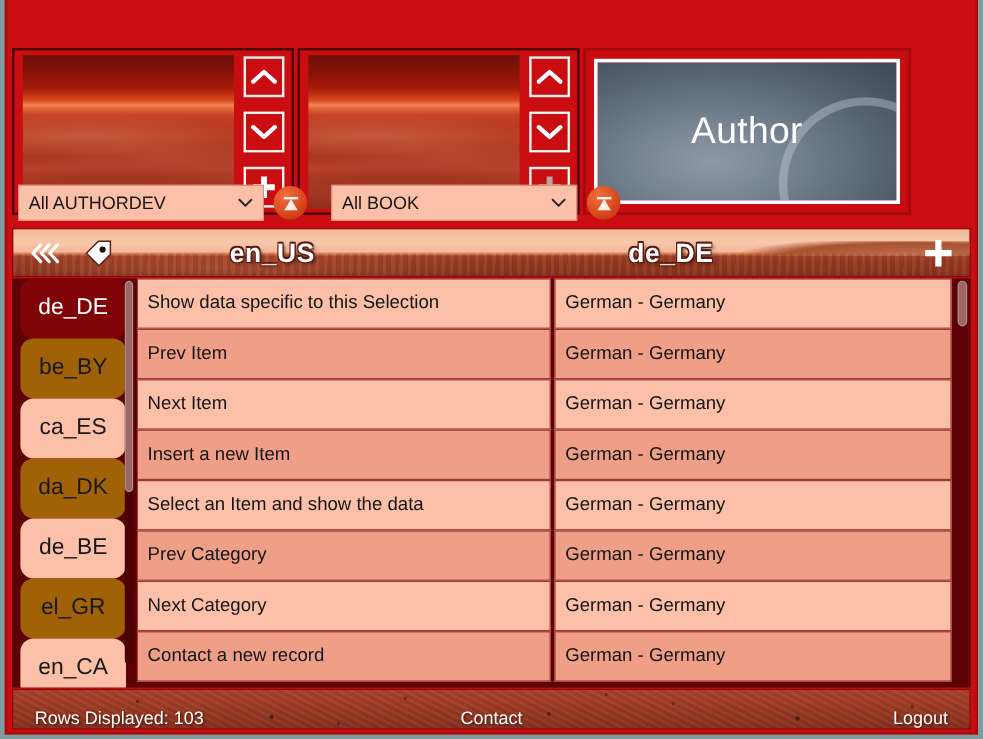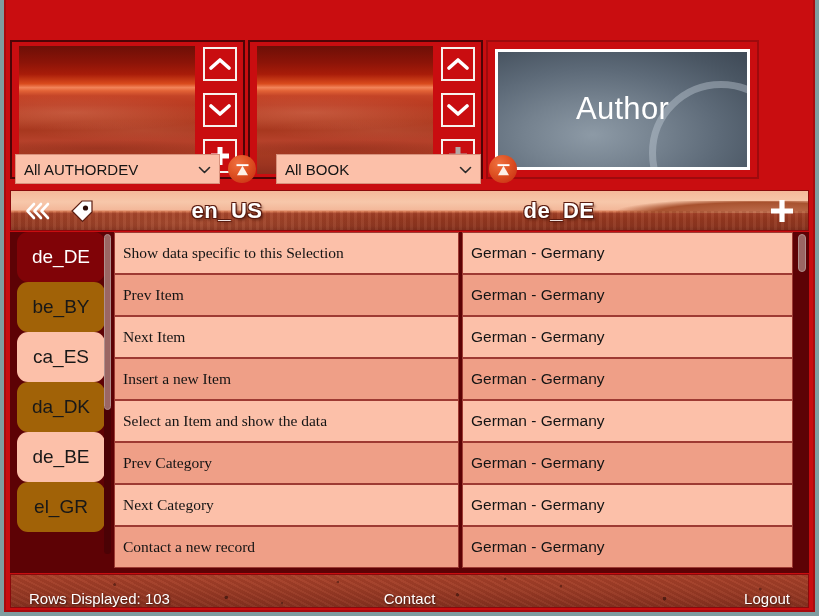--- a/index.html
+++ b/index.html
@@ -306,21 +306,21 @@
     align-items: center;
     padding: 0 8px;
     font-size: 15.5px;
     color: #141414;
     border: 1px solid #9e3a33;
     cursor: pointer;
     overflow: hidden;
     white-space: nowrap;
     font-family: "Liberation Sans", sans-serif;
   }
-  .cell.key { flex: 0 0 345px; font-family: Liberation Serif, serif; }
+  .cell.key { flex: 0 0 345px; }
   .cell.val { flex: 1 1 auto; }
   .row.odd  .cell { background: #fcc0a9; }
   .row.even .cell { background: #ef9f87; }
 
   .rows-scroll {
     position: absolute;
     right: 3px; top: 2px;
     width: 8px; height: 336px;
     cursor: pointer;
   }
@@ -506,20 +506,23 @@
             </div>
             <div class="locale-item even">
               <span>da_DK</span>
             </div>
             <div class="locale-item odd">
               <span>de_BE</span>
             </div>
             <div class="locale-item even">
               <span>el_GR</span>
             </div>
+            <div class="locale-item odd">
+              <span>en_CA</span>
+            </div>
           </div>
         <div class="locale-scroll">
           <div class="thumbz"></div>
         </div>
       </div>
 
       <div class="rows-col">
         <div id="rows-list">
             <div class="row odd">
               <div class="cell key">Show data specific to this Selection</div>

